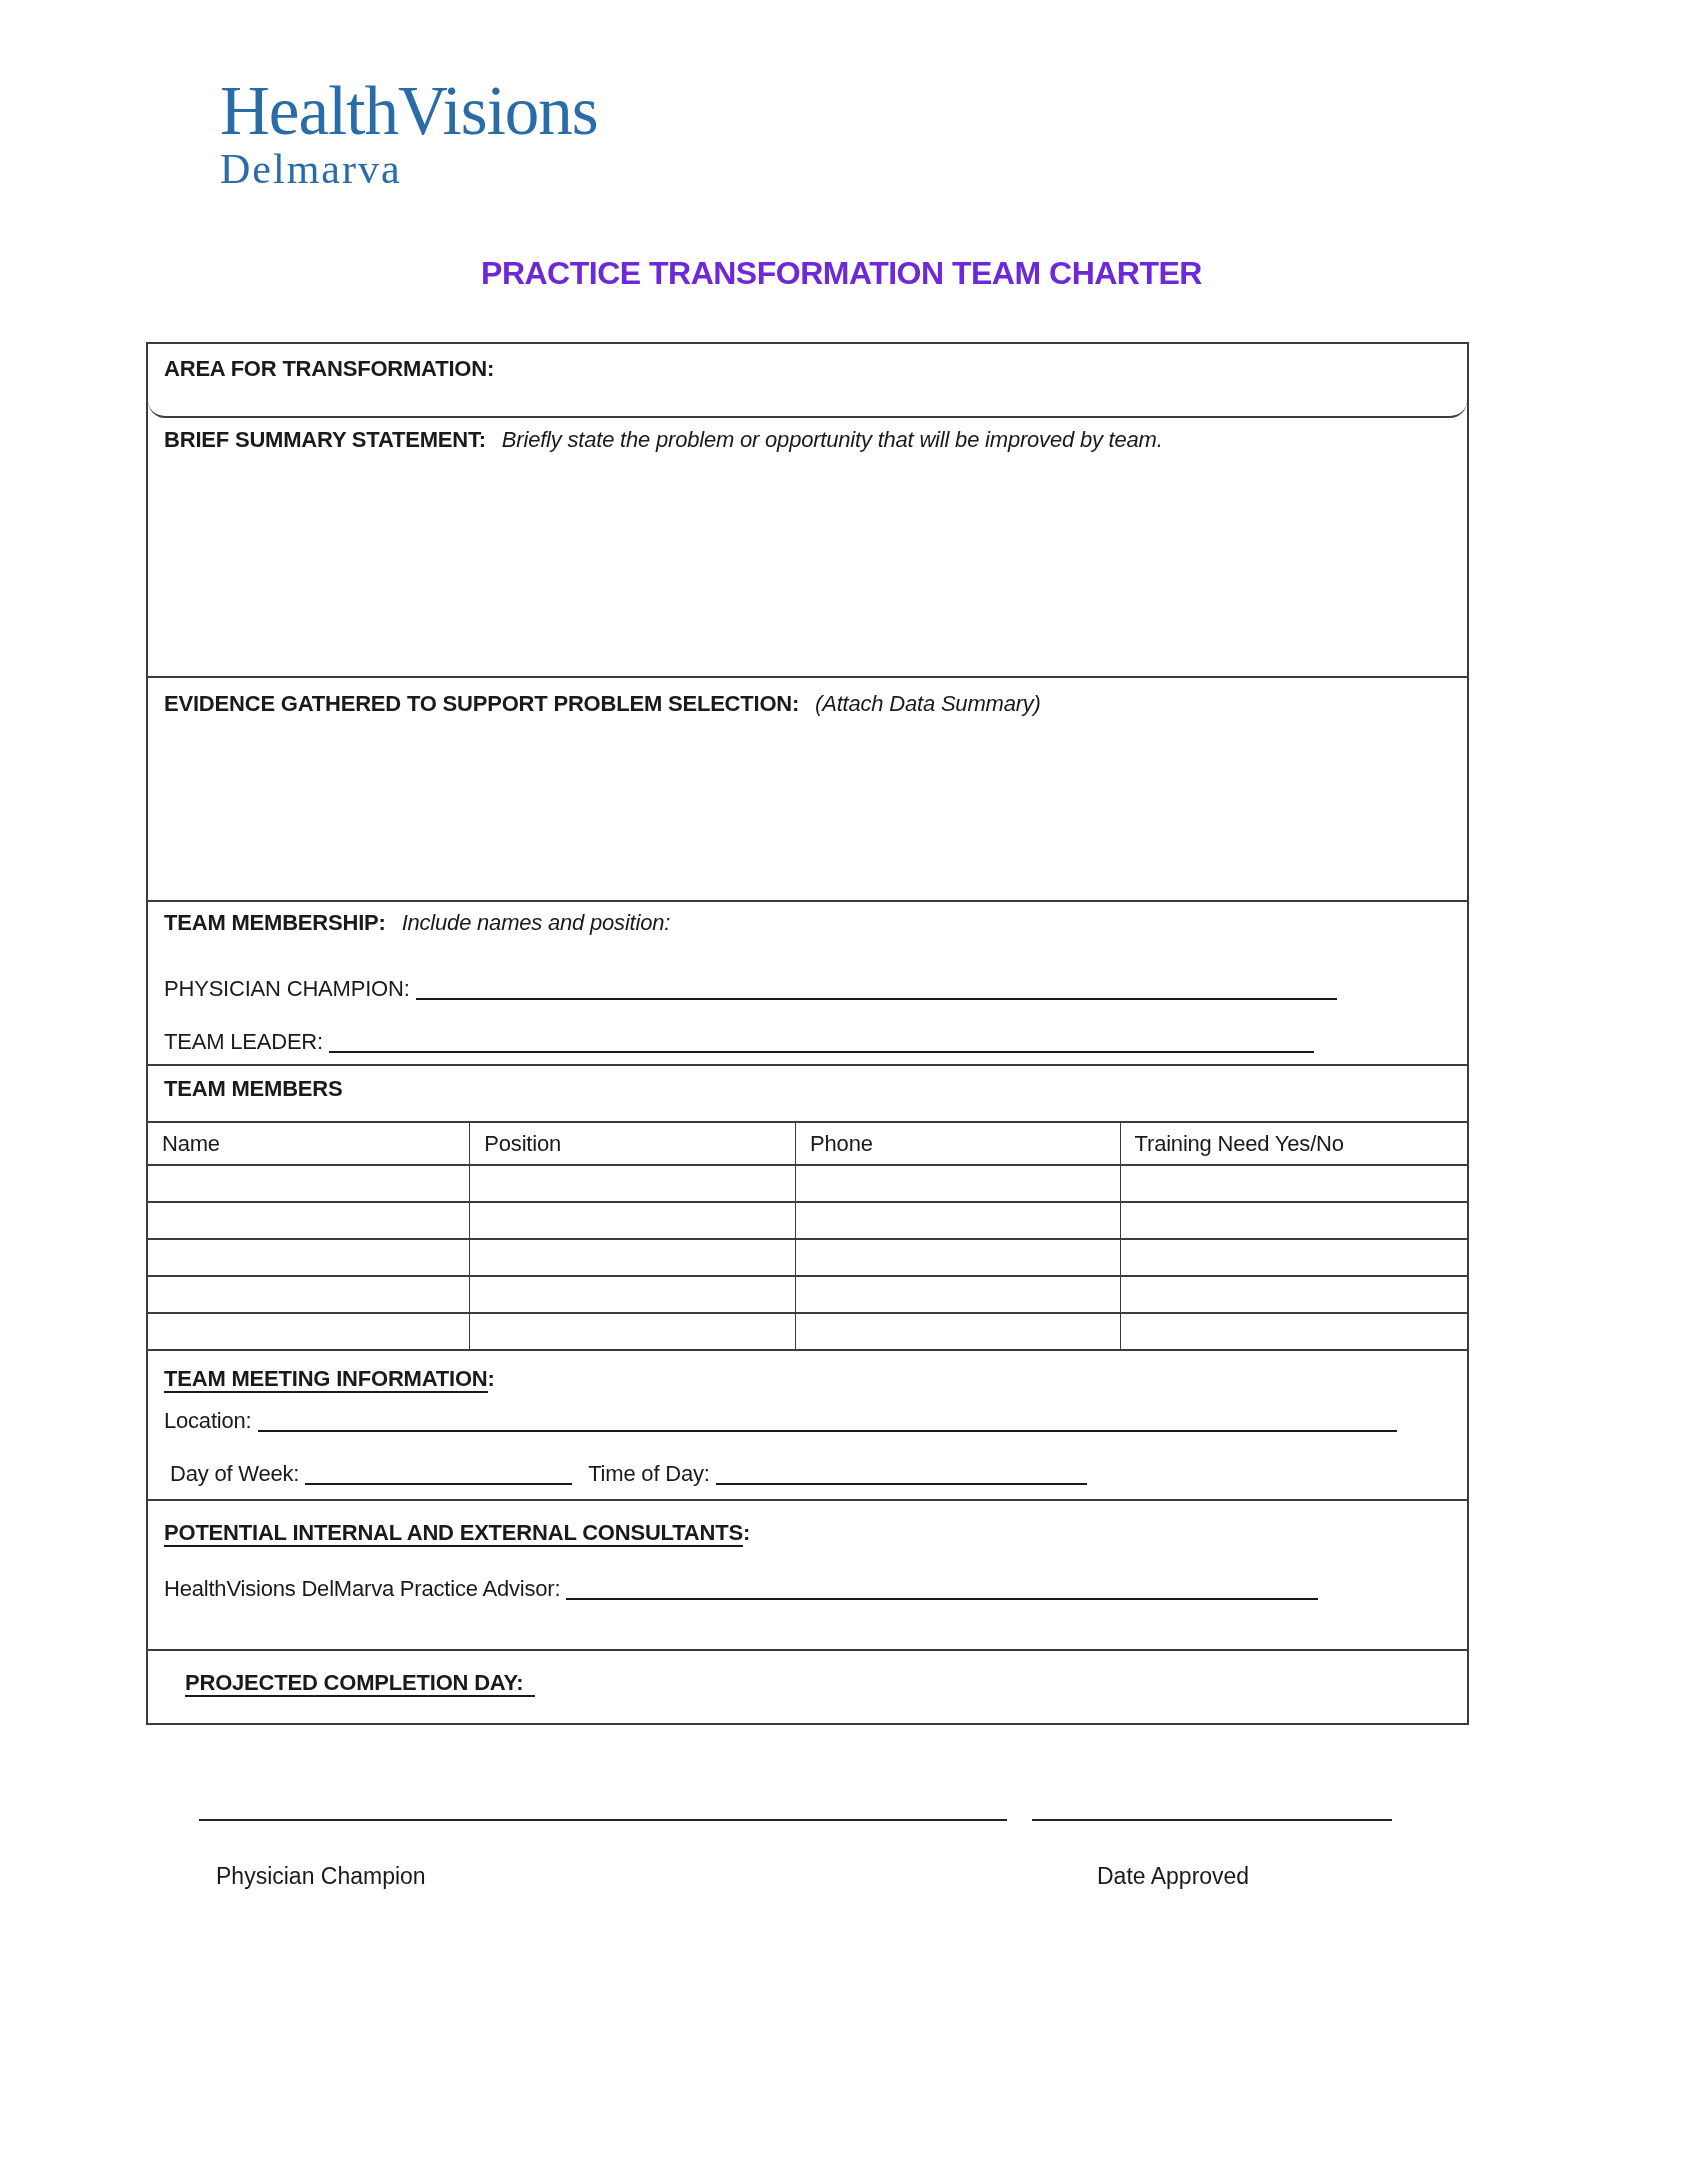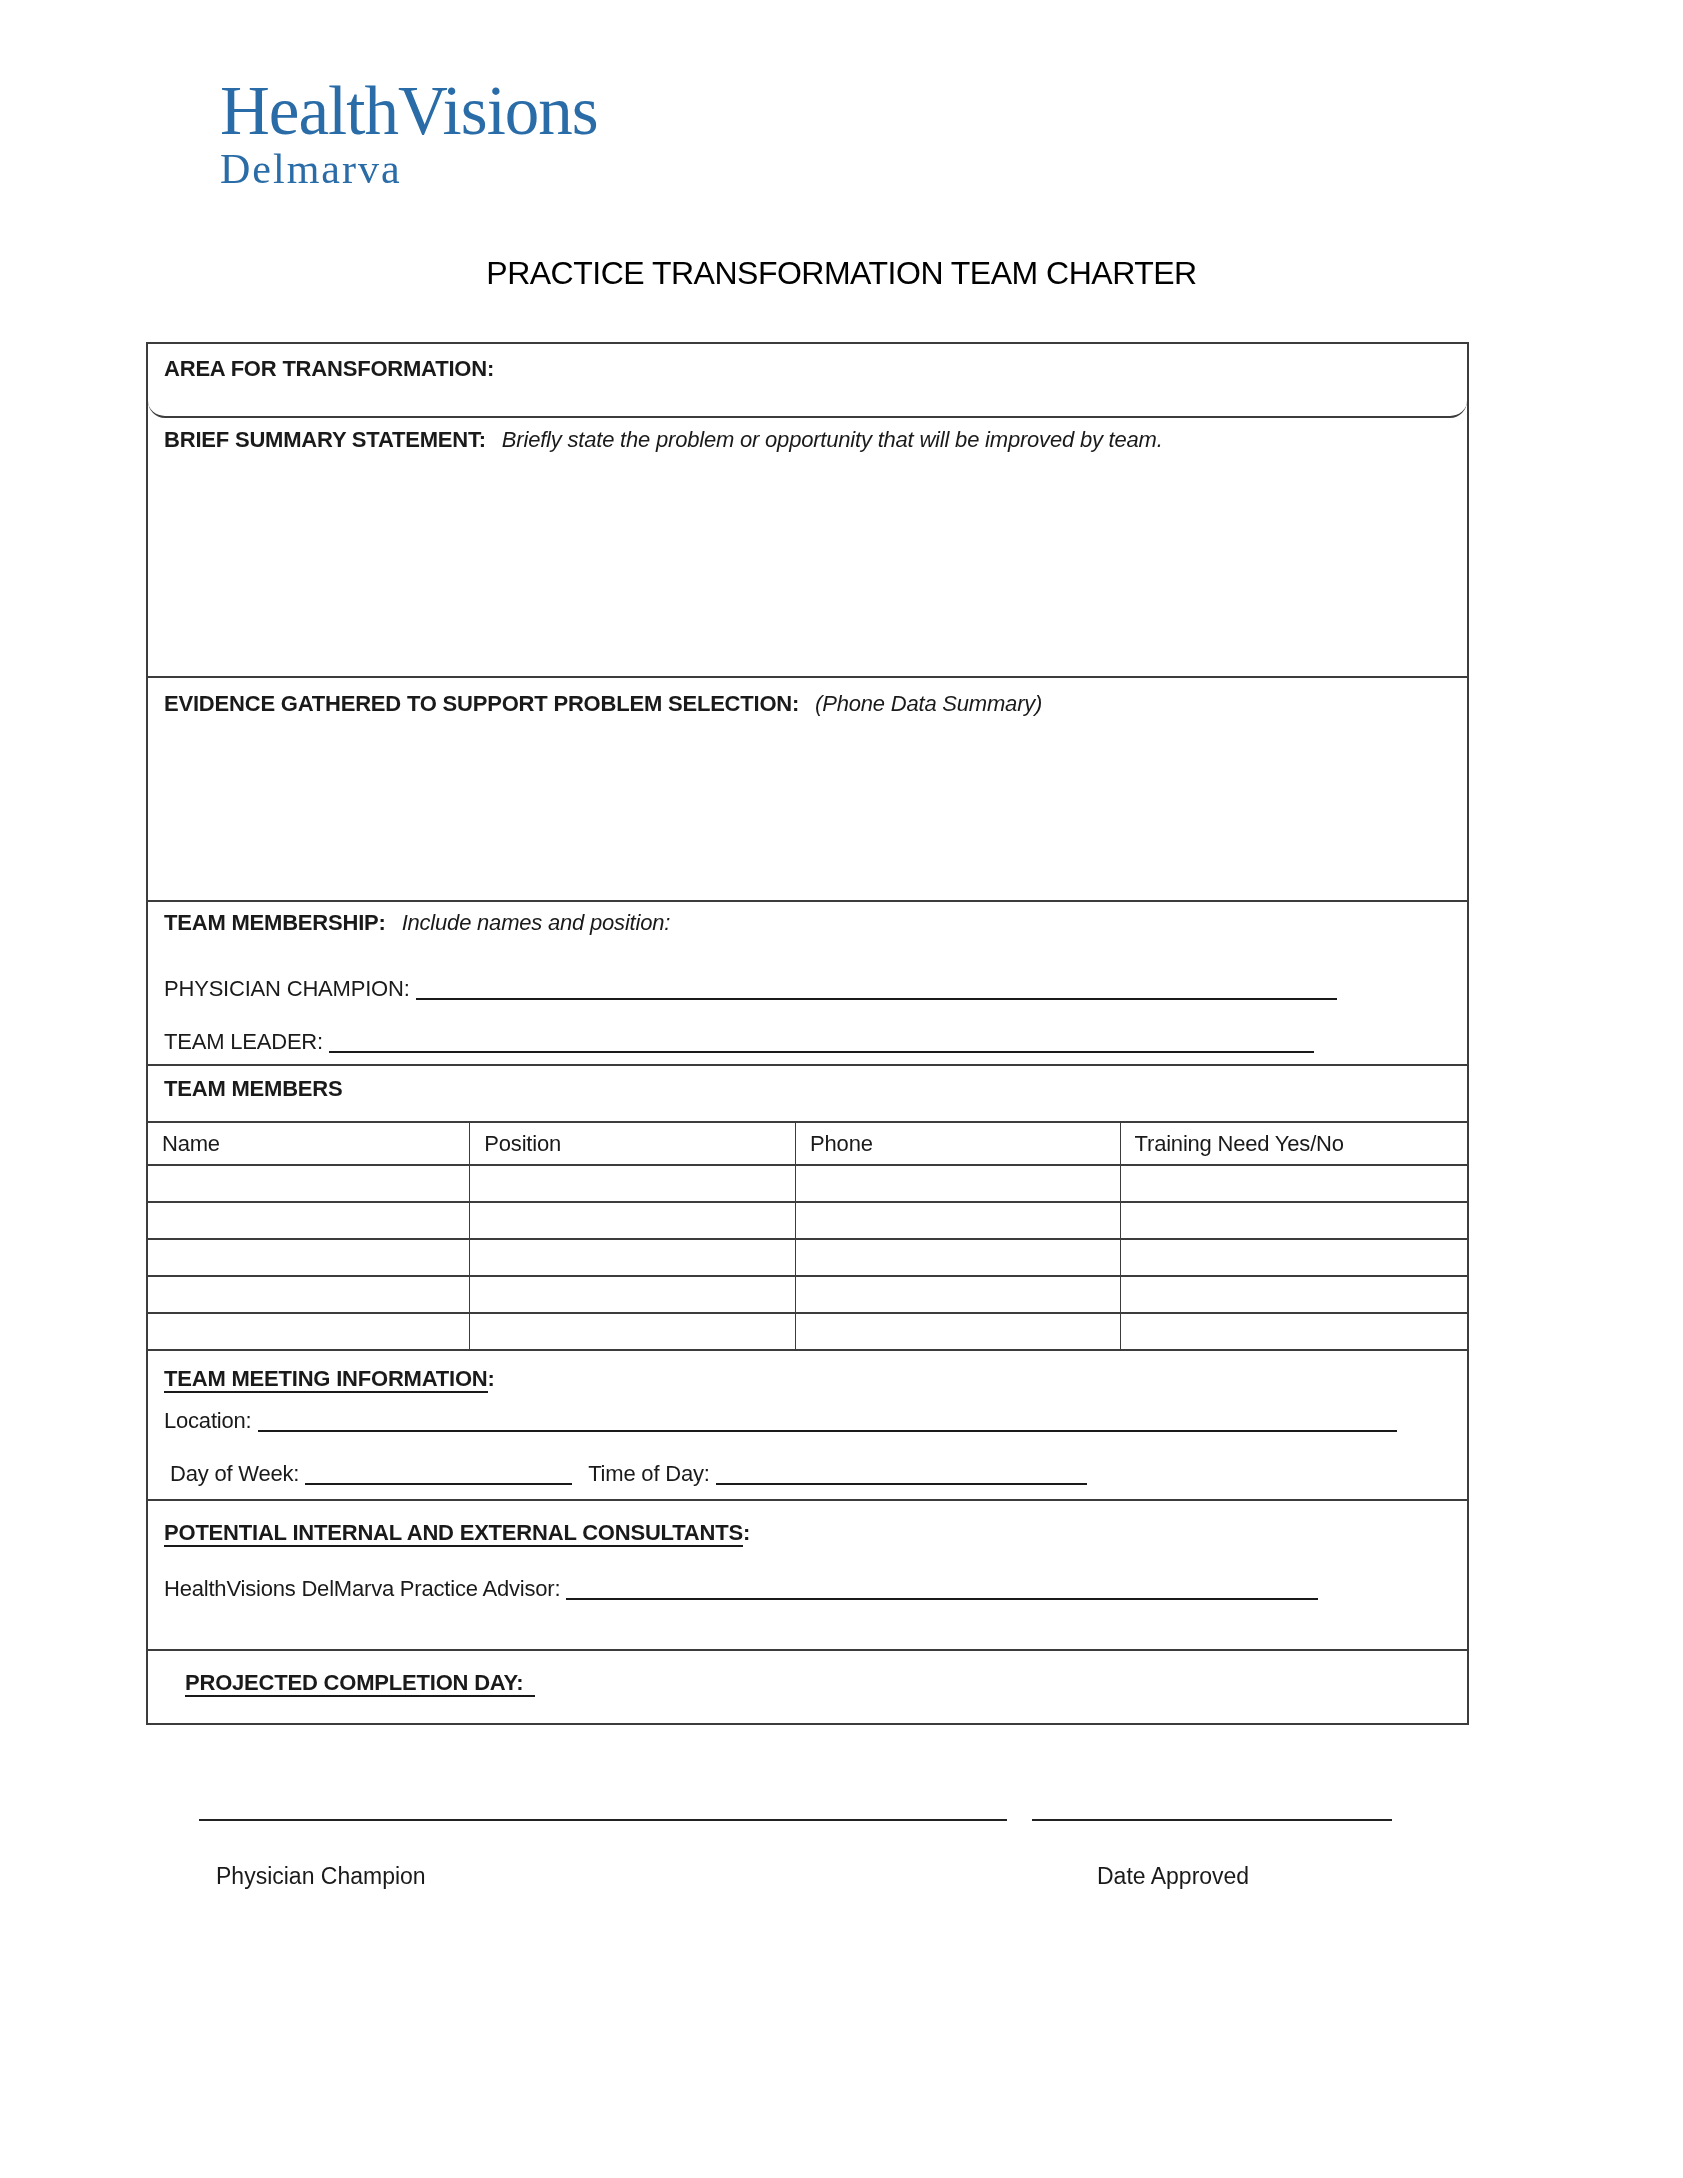--- a/index.html
+++ b/index.html
@@ -18,22 +18,22 @@
     font-family:"Liberation Serif", serif;
     font-size:69px; line-height:1; letter-spacing:-1px;
   }
   .logo-sub {
     font-family:"Liberation Serif", serif;
     font-size:42px; line-height:1; letter-spacing:2px; margin-top:2px;
   }
   
   .doc-title {
     position:absolute; left:0; top:255px; width:1683px;
-    text-align:center; font-weight:normal; font-size:32px;
-    letter-spacing:-0.5px; color:#000000;
+    text-align:center; font-weight:bold; font-size:32px;
+    letter-spacing:-0.5px; color:#6d28d9;
   }
   
   .form-box {
     position:absolute; left:146px; top:342px;
     width:1323px; height:1383px;
     border:2px solid #3c3c3c;
     font-size:22px; letter-spacing:-0.2px; line-height:1.25;
   }
   .sec { border-bottom:2px solid #3c3c3c; padding:0 16px; overflow:hidden; }
   .sec:last-child { border-bottom:none;margin-left:21px; }
@@ -113,21 +113,21 @@
       <span class="b">AREA FOR TRANSFORMATION:</span>
     </div>
 
     <div class="sec s-summary">
       <span class="b">BRIEF SUMMARY STATEMENT:</span>
       <span class="i hint-gap">Briefly state the problem or opportunity that will be improved by team.</span>
     </div>
 
     <div class="sec s-evidence">
       <span class="b">EVIDENCE GATHERED TO SUPPORT PROBLEM SELECTION:</span>
-      <span class="i hint-gap">(Phone Data Summary)</span>
+      <span class="i hint-gap">(Attach Data Summary)</span>
     </div>
 
     <div class="sec s-membership">
       <div>
         <span class="b">TEAM MEMBERSHIP:</span>
         <span class="i hint-gap">Include names and position:</span>
       </div>
       <div class="row-physician">
         <span>PHYSICIAN CHAMPION:</span><span class="fill fl-physician"></span>
       </div>

